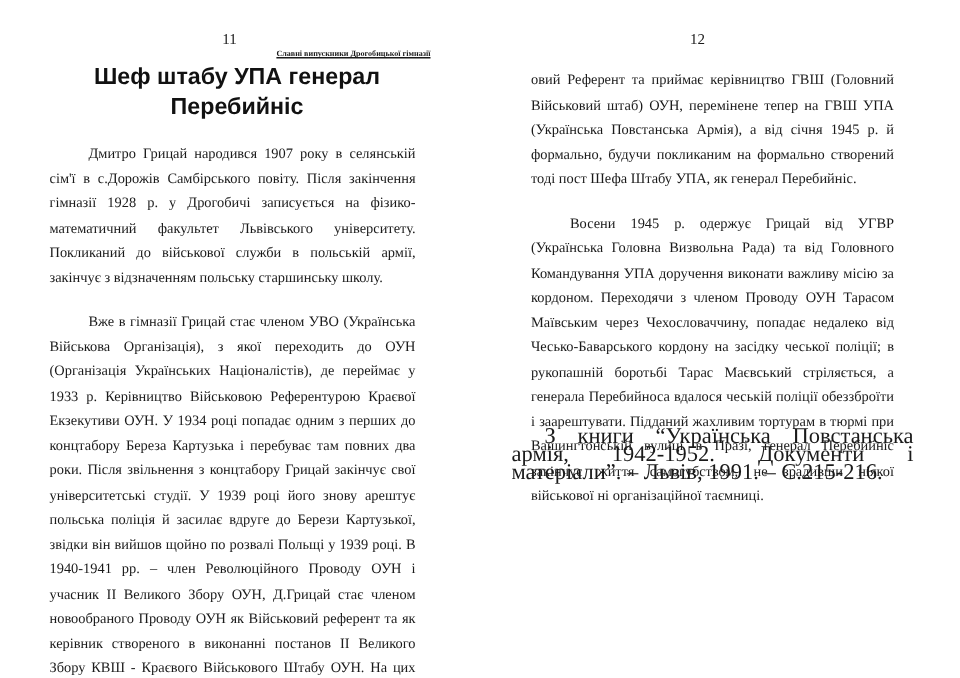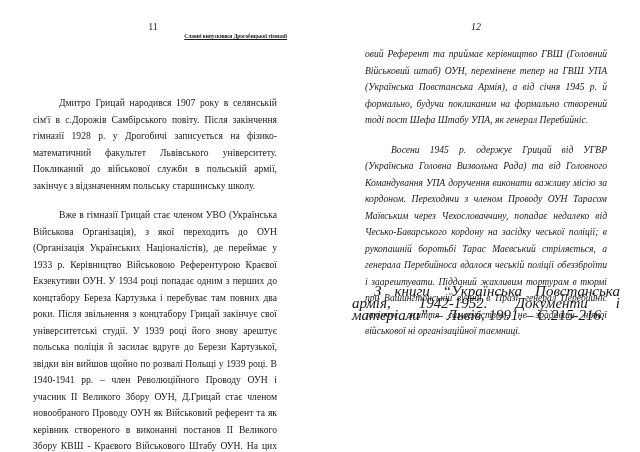--- a/index.html
+++ b/index.html
@@ -1,20 +1,20 @@
 <!DOCTYPE html>
 <html><head>
 <meta charset="utf-8">
 <style>
   html, body { margin: 0; padding: 0; background: #ffffff; }
   body { width: 640px; height: 452px; position: relative; overflow: hidden;
          font-family: "Liberation Serif", serif; color: #1a1a1a; }
   .page { position: absolute; top: 0; width: 320px; height: 320px; }
   .page.left { left: 0; }
-  .page.right { left: 319px; font-style: italic; }
+  .page.right { left: 308px; }
   .pnum { position: absolute; top: 21px; font-size: 10px; width: 100%; text-align: center; }
   .page.left .pnum { left: -7px; }
   .page.right .pnum { left: -3px; }
   .running { position: absolute; top: 33px; right: 33px; font-size: 5.4px; font-weight: bold;
              text-decoration: underline; white-space: nowrap; }
   .title { position: absolute; top: 42px; left: 22px; width: 272px; text-align: center;
            font-family: "Liberation Sans", sans-serif; font-weight: bold; font-size: 15.5px;
            line-height: 20px; color: #111; }
   .body { position: absolute; font-size: 9.6px; line-height: 16.5px; text-align: justify;
           hyphens: manual; }
@@ -25,20 +25,21 @@
   .source { position: absolute; top: 285px; left: 33px; width: 268px; font-size: 15px;
             line-height: 12px; text-align: justify; text-indent: 22px; }
 </style>
 </head>
 <body>
 
 <div class="page left">
   <div class="pnum">11</div>
   <div class="running">Славні випускники Дрогобицької гімназії</div>
   <div class="title">
+    <div>Шеф штабу УПА генерал Перебийніс</div>
   </div>
   <div class="body">
     <p class="indent">Дмитро Грицай народився 1907 року в селянській сім'ї в с.Дорожів Самбірського повіту. Після закінчення гімназії 1928 р. у Дрогобичі записується на фізико-математичний факультет Львівського університету. Покликаний до військової служби в польській армії, закінчує з відзначенням польську старшинську школу.</p>
     <p class="indent">Вже в гімназії Грицай стає членом УВО (Українська Військова Організація), з якої переходить до ОУН (Організація Українських Націоналістів), де переймає у 1933 р. Керівництво Військовою Референтурою Краєвої Екзекутиви ОУН. У 1934 році попадає одним з перших до концтабору Береза Картузька і перебуває там повних два роки. Після звільнення з концтабору Грицай закінчує свої університетські студії. У 1939 році його знову арештує польська поліція й засилає вдруге до Берези Картузької, звідки він вийшов щойно по розвалі Польщі у 1939 році. В 1940-1941 рр. – член Революційного Проводу ОУН і учасник ІІ Великого Збору ОУН, Д.Грицай стає членом новообраного Проводу ОУН як Військовий референт та як керівник створеного в виконанні постанов ІІ Великого Збору КВШ - Краєвого Військового Штабу ОУН. На цих постах він залишається аж до свого заарештування німцями весною 1943 р. Визволений з тюрми бойовим відділом ОУН, він стає після ІІІ Надзвичайного Збору ОУН знов членом Проводу ОУН як Військ-</p>
   </div>
 </div>
 
 <div class="page right">
   <div class="pnum">12</div>
   <div class="body">

